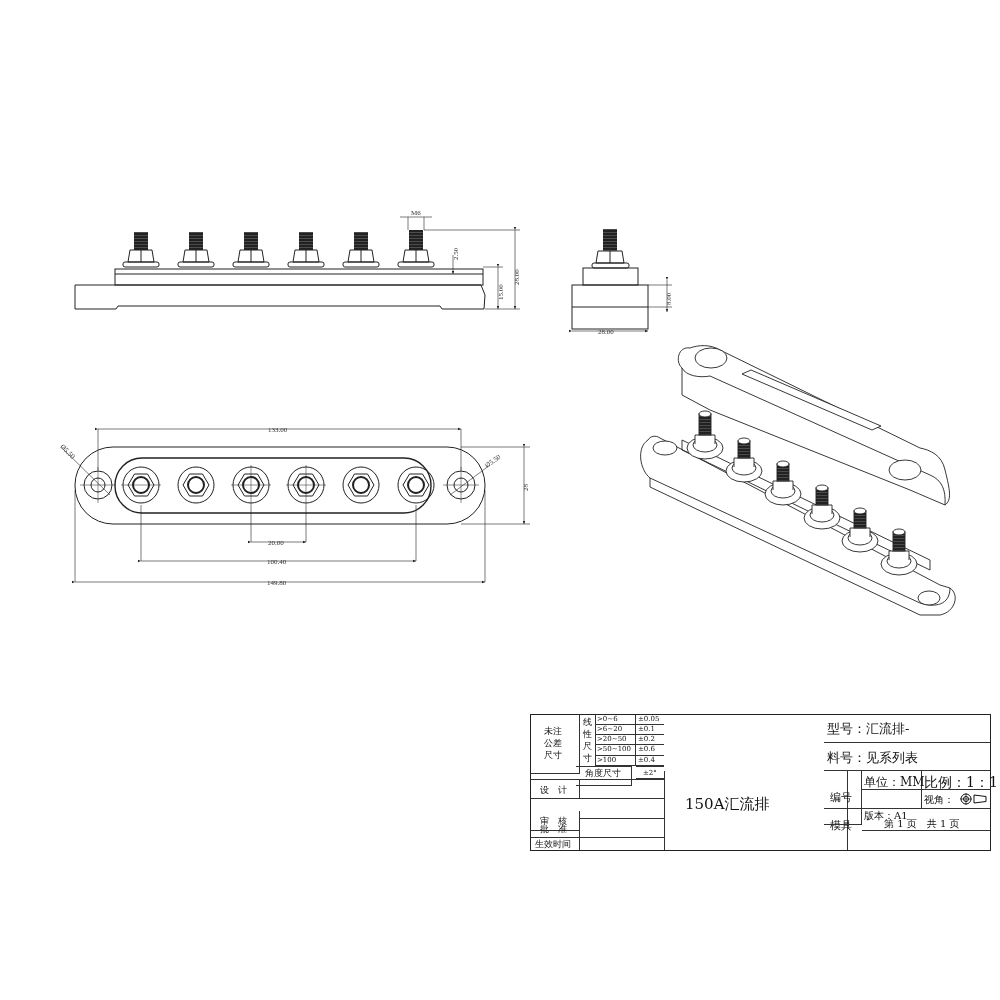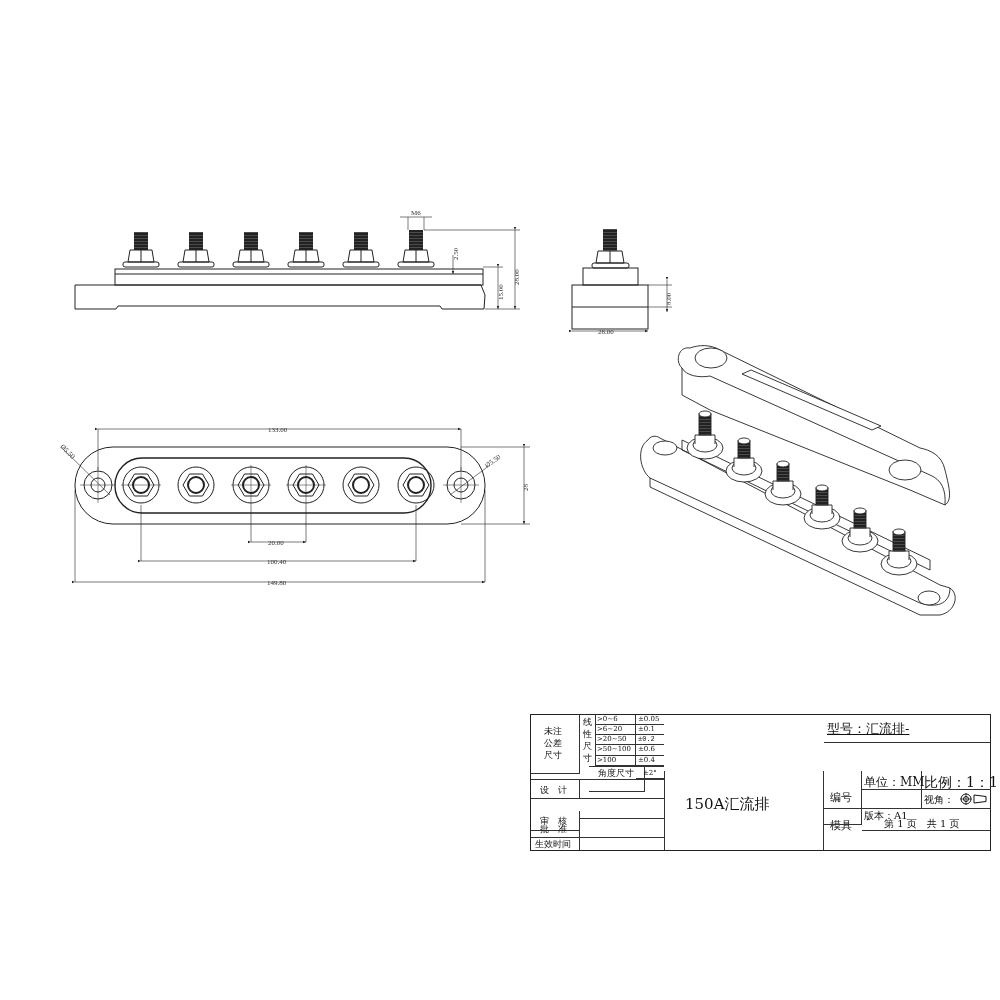--- a/index.html
+++ b/index.html
@@ -277,35 +277,35 @@
   <div class="cell" style="left:65px;top:10px;width:40px;height:10px;border-right-width:1px;border-bottom-width:1px;">
       <div class="t small" style="left:1px;top:0;">&gt;6~20</div>
     </div>
   <div class="cell" style="left:105px;top:10px;width:28px;height:10px;border-bottom-width:1px;">
       <div class="t small" style="left:2px;top:0;">±0.1</div>
     </div>
   <div class="cell" style="left:65px;top:20px;width:40px;height:10px;border-right-width:1px;border-bottom-width:1px;">
       <div class="t small" style="left:1px;top:0;">&gt;20~50</div>
     </div>
   <div class="cell" style="left:105px;top:20px;width:28px;height:10px;border-bottom-width:1px;">
-      <div class="t small" style="left:2px;top:0;font-family:Liberation Mono, monospace;">±0.2</div>
+      <div class="t small" style="left:2px;top:0;">±0.2</div>
     </div>
   <div class="cell" style="left:65px;top:30px;width:40px;height:11px;border-right-width:1px;border-bottom-width:1px;text-decoration:underline;">
       <div class="t small" style="left:1px;top:0;">&gt;50~100</div>
     </div>
   <div class="cell" style="left:105px;top:30px;width:28px;height:11px;border-bottom-width:1px;">
       <div class="t small" style="left:2px;top:0;">±0.6</div>
     </div>
   <div class="cell" style="left:65px;top:41px;width:40px;height:10px;border-right-width:1px;border-bottom-width:1px;">
       <div class="t small" style="left:1px;top:0;">&gt;100</div>
     </div>
   <div class="cell" style="left:105px;top:41px;width:28px;height:10px;border-bottom-width:1px;">
       <div class="t small" style="left:2px;top:0;">±0.4</div>
     </div>
-  <div class="cell" style="left:58px;top:51px;width:56px;height:26px;border-right-width:1px;border-top-width:1px;border-bottom-width:1px;">
+  <div class="cell" style="left:45px;top:51px;width:56px;height:20px;border-right-width:1px;border-top-width:1px;border-bottom-width:1px;">
       <div class="t mid" style="left:9px;top:0;">角度尺寸</div>
     </div>
   <div class="cell" style="left:105px;top:51px;width:28px;height:13px;border-top-width:1px;border-bottom-width:1px;">
       <div class="t small" style="left:7px;top:2px;">±2°</div>
     </div>
 
   <div class="cell" style="left:0;top:64px;width:49px;height:20px;border-right-width:1px;border-bottom-width:1px;border-top-width:1px;">
       <div class="t mid" style="left:9px;top:4px;">设　计</div>
     </div>
   <div class="cell" style="left:49px;top:64px;width:84px;height:20px;border-bottom-width:1px;border-top-width:1px;"></div>
@@ -315,26 +315,29 @@
   <div class="cell" style="left:49px;top:84px;width:84px;height:20px;border-bottom-width:1px;"></div>
   <div class="cell" style="left:0;top:104px;width:49px;height:19px;border-right-width:1px;border-bottom-width:1px;">
       <div class="t mid" style="left:9px;top:4px;">批　准</div>
     </div>
   <div class="cell" style="left:49px;top:104px;width:84px;height:19px;border-bottom-width:1px;"></div>
   <div class="cell" style="left:0;top:123px;width:49px;height:12px;border-right-width:1px;">
       <div class="t mid" style="left:4px;top:0;">生效时间</div>
     </div>
   <div class="cell" style="left:49px;top:123px;width:84px;height:12px;"></div>
 
-  <div class="cell" style="left:133px;top:56px;width:160px;height:79px;border-left-width:1.5px;border-right-width:1.5px;">
+  <div class="cell" style="left:133px;top:56px;width:184px;height:79px;border-left-width:1.5px;border-right-width:1.5px;">
     <div class="t big" style="left:20px;top:24px;">150A汇流排</div>
   </div>
 
   <div class="cell" style="left:293px;top:0;width:166px;height:28px;border-bottom-width:1px;">
-    <div class="t med" style="left:3px;top:5px;text-decoration:underline;">型号：汇流排-</div>
+    <div class="t med" style="left:3px;top:5px;">型号：汇流排-</div>
+  </div>
+  <div class="cell" style="left:293px;top:28px;width:166px;height:28px;border-bottom-width:1px;">
+    <div class="t med" style="left:3px;top:6px;">料号：见系列表</div>
   </div>
   <div class="cell" style="left:293px;top:56px;width:38px;height:38px;border-right-width:1px;border-bottom-width:1px;">
     <div class="t mid" style="left:6px;top:3px;font-size:11px;margin-top:44px;">模具</div>
     <div class="t mid" style="left:6px;top:19px;font-size:11px;">编号</div>
   </div>
   <div class="cell" style="left:331px;top:56px;width:60px;height:19px;border-right-width:1px;border-bottom-width:1px;">
     <div class="t mid" style="left:2px;top:3px;font-size:12px;">单位：MM</div>
   </div>
   <div class="cell" style="left:391px;top:56px;width:68px;height:19px;border-bottom-width:1px;">
     <div class="t mid" style="left:2px;top:3px;font-size:14px;">比例：1：1</div>

